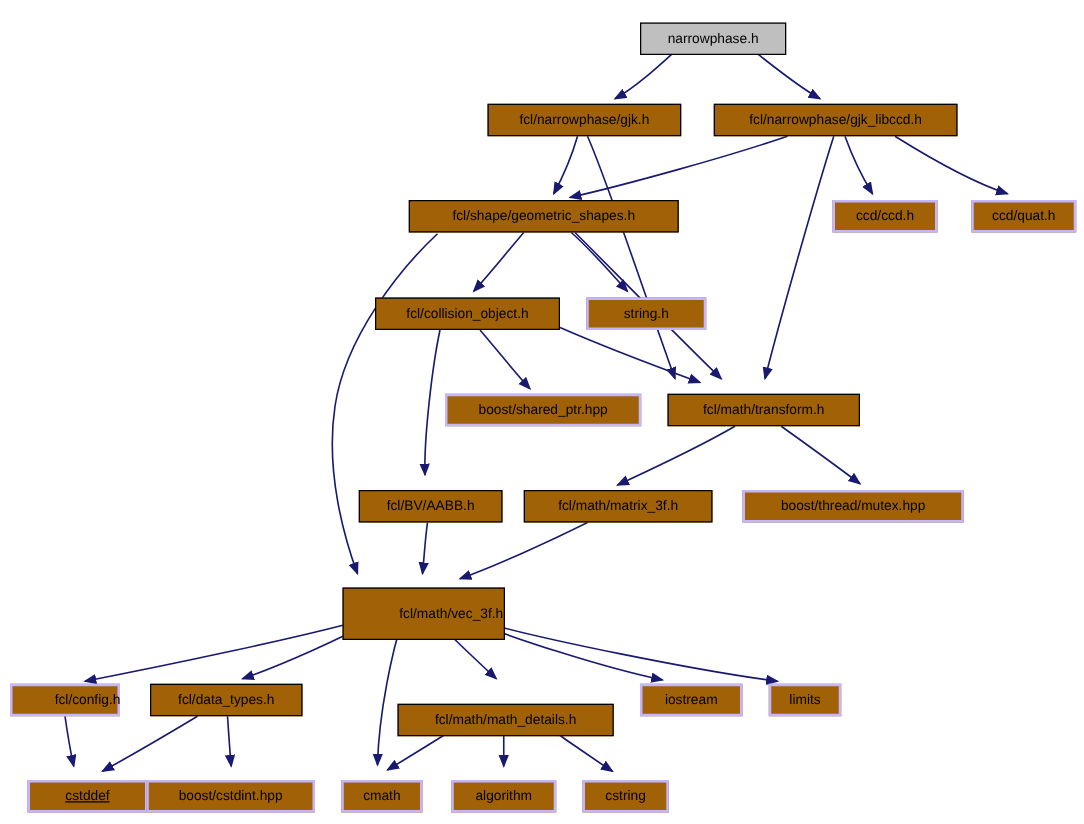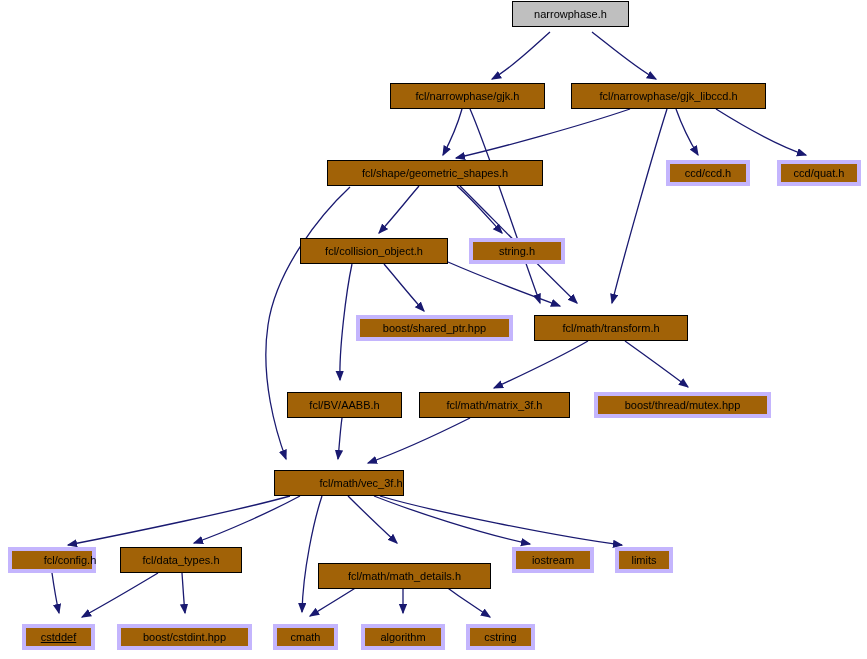--- a/index.html
+++ b/index.html
@@ -32,21 +32,21 @@
     font-size: 11px;
     line-height: 1;
     color: #000000;
     white-space: nowrap;
     background: #a16207;
   }
   .node.solid {
     border: 1px solid #000000;
   }
   .node.faint {
-    border: 4px solid #c4b5fd;
+    border: 2px solid #c4b5fd;
   }
   .node.root {
     border: 1px solid #000000;
     background: #bfbfbf;
   }
 </style>
 </head>
 <body>
 
 <div id="canvas">
@@ -84,21 +84,21 @@
         <path d="M 322,496 C 314,520 303,570 302,612"></path>
         <path d="M 52,573 C 54,587 57,604 59,613"></path>
         <path d="M 158,573 C 133,588 102,606 82,617"></path>
         <path d="M 182,573 C 183,587 184,604 185,613"></path>
         <path d="M 379,573 C 356,588 328,605 310,616"></path>
         <path d="M 403,573 C 403,587 403,604 403,613"></path>
         <path d="M 427,573 C 447,588 473,606 490,617"></path>
       </g>
   </svg>
   <div id="node-layer">
-      <div class="node root" style="left: 512px; top: 1px; width: 117px; height: 26px;">
+      <div class="node root" style="left: 512px; top: 18px; width: 117px; height: 26px;">
         <span>narrowphase.h</span>
       </div>
       <div class="node solid" style="left: 390px; top: 83px; width: 155px; height: 26px;">
         <span>fcl/narrowphase/gjk.h</span>
       </div>
       <div class="node solid" style="left: 571px; top: 83px; width: 195px; height: 26px;">
         <span>fcl/narrowphase/gjk_libccd.h</span>
       </div>
       <div class="node faint" style="left: 666px; top: 160px; width: 84px; height: 26px;">
         <span>ccd/ccd.h</span>
@@ -123,39 +123,39 @@
       </div>
       <div class="node solid" style="left: 287px; top: 392px; width: 115px; height: 26px;">
         <span>fcl/BV/AABB.h</span>
       </div>
       <div class="node solid" style="left: 419px; top: 392px; width: 151px; height: 26px;">
         <span>fcl/math/matrix_3f.h</span>
       </div>
       <div class="node faint" style="left: 594px; top: 392px; width: 177px; height: 26px;">
         <span>boost/thread/mutex.hpp</span>
       </div>
-      <div class="node solid" style="left: 274px; top: 470px; width: 130px; height: 26px; padding-left: 44px;">
+      <div class="node solid" style="left: 274px; top: 470px; width: 130px; height: 42px; padding-left: 44px;">
         <span>fcl/math/vec_3f.h</span>
       </div>
       <div class="node faint" style="left: 8px; top: 547px; width: 88px; height: 26px; padding-left: 36px;">
         <span>fcl/config.h</span>
       </div>
       <div class="node solid" style="left: 120px; top: 547px; width: 122px; height: 26px;">
         <span>fcl/data_types.h</span>
       </div>
       <div class="node solid" style="left: 318px; top: 547px; width: 173px; height: 26px; margin-top: 16px;">
         <span>fcl/math/math_details.h</span>
       </div>
       <div class="node faint" style="left: 512px; top: 547px; width: 82px; height: 26px;">
         <span>iostream</span>
       </div>
       <div class="node faint" style="left: 615px; top: 547px; width: 58px; height: 26px;">
         <span>limits</span>
       </div>
-      <div class="node faint" style="left: 22px; top: 624px; width: 73px; height: 26px; text-decoration: underline;">
+      <div class="node faint" style="left: 22px; top: 624px; width: 96px; height: 26px; text-decoration: underline;">
         <span>cstddef</span>
       </div>
       <div class="node faint" style="left: 117px; top: 624px; width: 135px; height: 26px;">
         <span>boost/cstdint.hpp</span>
       </div>
       <div class="node faint" style="left: 273px; top: 624px; width: 65px; height: 26px;">
         <span>cmath</span>
       </div>
       <div class="node faint" style="left: 361px; top: 624px; width: 84px; height: 26px;">
         <span>algorithm</span>

